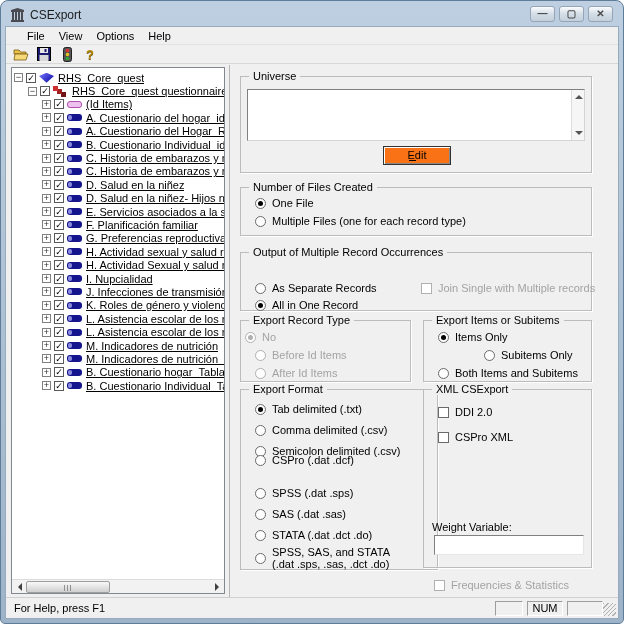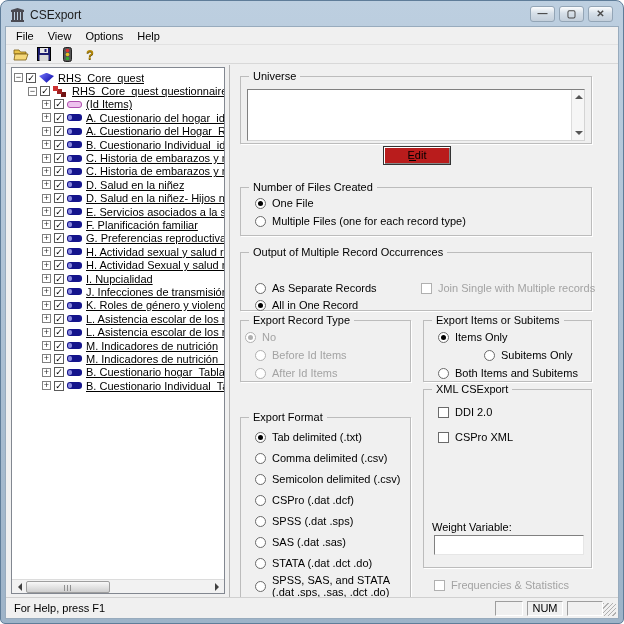--- a/index.html
+++ b/index.html
@@ -16,21 +16,21 @@
   .win-buttons { position:absolute; right:6px; top:2px; display:flex; gap:4px; }
   .win-btn { width:25px; height:16px; border:1px solid #93a5b6; border-radius:3px;
     background:linear-gradient(#fcfdfe,#d6dfe8 45%,#c3cfdb); color:#4a4a4a;
     font-size:10px; line-height:14px; text-align:center; font-weight:bold; }
 
   .app-body { position:absolute; left:4px; right:4px; top:25px; bottom:4px;
     background:#f0f0f0; border:1px solid #98abbd; }
 
   
   .menubar { height:18px; display:flex; align-items:center; background:#f0f0f0;
-    border-bottom:1px solid #e2e2e2; padding-left:3px; }
+    border-bottom:1px solid #e2e2e2; padding-left:14px; }
   .menu-item { padding:0 7px; height:16px; line-height:16px; }
   .toolbar { height:19px; display:flex; align-items:center; gap:5px; padding-left:6px;
     background:#f0f0f0; border-bottom:1px solid #d8d8d8; }
   .tool-btn { width:18px; height:17px; display:flex; align-items:center; justify-content:center; }
   .help-glyph { font-weight:bold; color:#b5890a; font-size:13px; text-shadow:0 1px 0 #6b5306; }
 
   
   .workspace { position:absolute; left:0; right:0; top:38px; bottom:21px; background:#f0f0f0; }
 
   
@@ -65,37 +65,37 @@
   .hs-grip { position:absolute; left:50%; top:3px; transform:translateX(-50%); width:8px; height:6px;
     background:repeating-linear-gradient(90deg,#909090 0 1px,transparent 1px 3px); }
 
   
   .right-panel { position:absolute; left:223px; top:0; right:3px; bottom:0; background:#f0f0f0;
     border-left:1px solid #b5b5b5; }
 
   .groupbox { position:absolute; border:1px solid #bcbcbc; box-shadow:1px 1px 0 #ffffff; }
   .group-title { position:absolute; top:-7px; left:8px; background:#f0f0f0; padding:0 4px; }
 
-  .gb-universe   { left:10px; top:11px;  width:352px; height:68px; }
+  .gb-universe   { left:10px; top:11px;  width:352px; height:97px; }
   .gb-files      { left:10px; top:122px; width:352px; height:49px; }
   .gb-occ        { left:10px; top:187px; width:352px; height:59px; }
   .gb-rectype    { left:10px; top:255px; width:171px; height:62px; }
   .gb-items      { left:193px; top:255px; width:169px; height:62px; }
-  .gb-format     { left:10px; top:324px; width:171px; height:181px;margin-top:28px; }
+  .gb-format     { left:10px; top:324px; width:198px; height:181px; }
   .gb-xml        { left:193px; top:324px; width:169px; height:179px; }
 
   .uni-text { position:absolute; left:6px; top:12px; width:338px; height:52px; background:#fff;
     border:1px solid; border-color:#808080 #d4d4d4 #d4d4d4 #808080; }
   .vscroll { position:absolute; right:0; top:0; bottom:0; width:13px; background:#f6f6f6;
     border-left:1px solid #dcdcdc; }
   .vs-btn { position:absolute; left:1px; width:11px; height:11px; display:flex; align-items:center; justify-content:center; }
   .tri-up { width:0; height:0; border:4px solid transparent; border-bottom-color:#555; margin-bottom:3px; }
   .tri-down { width:0; height:0; border:4px solid transparent; border-top-color:#555; margin-top:3px; }
   .edit-btn { position:absolute; left:142px; top:69px; width:68px; height:19px;
-    background:#b91c1c; border:1px solid #333; box-shadow:inset 1px 1px 0 #fff, inset -1px -1px 0 #888;
+    background:#f97316; border:1px solid #333; box-shadow:inset 1px 1px 0 #fff, inset -1px -1px 0 #888;
     text-align:center; line-height:17px; }
   .edit-underline { position:absolute; left:25px; bottom:3px; width:7px; height:1px; background:#000; }
 
   
   .opt-row { position:absolute; display:flex; align-items:center; }
   .radio { width:11px; height:11px; border:1px solid #6a6a6a; border-radius:50%; background:#fff;
     margin-right:6px; position:relative; flex:0 0 11px; }
   .radio.sel::after { content:""; position:absolute; left:2px; top:2px; width:5px; height:5px;
     border-radius:50%; background:#000; }
   .check { width:11px; height:11px; border:1px solid #6a6a6a; background:#fff; margin-right:6px; flex:0 0 11px; }
@@ -431,21 +431,21 @@
             <span class="olabel">Tab delimited (.txt)</span>
           </div>
           <div class="opt-row" style="left:14px; top:34px;">
             <span class="radio"></span>
             <span class="olabel">Comma delimited (.csv)</span>
           </div>
           <div class="opt-row" style="left:14px; top:55px;">
             <span class="radio"></span>
             <span class="olabel">Semicolon delimited (.csv)</span>
           </div>
-          <div class="opt-row" style="left:14px; top:76px;">
+          <div class="opt-row" style="left:14px; top:64px;">
             <span class="radio"></span>
             <span class="olabel">CSPro (.dat .dcf)</span>
           </div>
           <div class="opt-row" style="left:14px; top:97px;">
             <span class="radio"></span>
             <span class="olabel">SPSS (.dat .sps)</span>
           </div>
           <div class="opt-row" style="left:14px; top:118px;">
             <span class="radio"></span>
             <span class="olabel">SAS (.dat .sas)</span>

